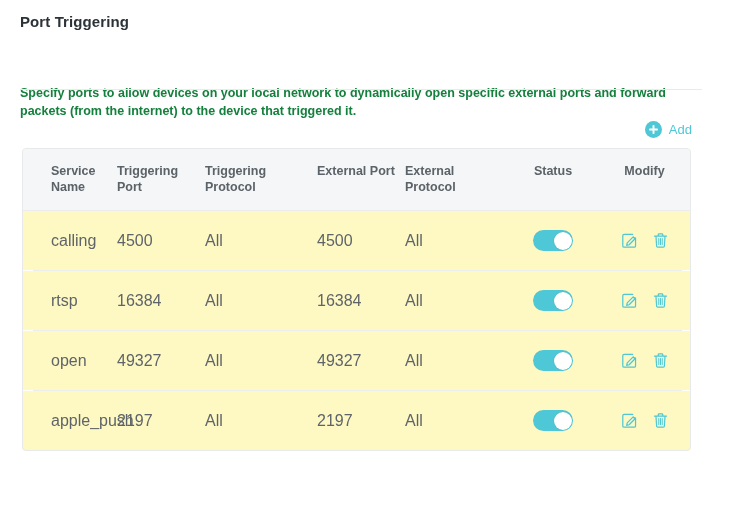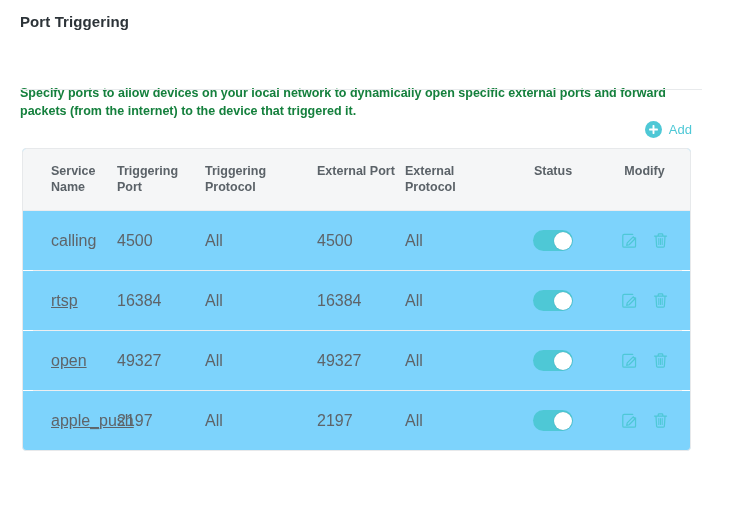--- a/index.html
+++ b/index.html
@@ -80,21 +80,21 @@
   }
 
   
   .table-card {
     position: absolute;
     left: 22px;
     top: 148px;
     width: 669px;
     border: 1px solid #e7e9eb;
     border-radius: 4px;
-    background: #7dd3fc;
+    background: #fef9c3;
     box-sizing: border-box;
     overflow: hidden;
   }
 
   .tbl {
     width: 100%;
     border-collapse: collapse;
     table-layout: fixed;
   }
 
@@ -122,21 +122,21 @@
     vertical-align: middle;
     line-height: 16px;
   }
   .tbl tbody td.td-first { padding-left: 28px; }
   .tbl tbody td.td-center { text-align: center; padding-left: 0; padding-right: 0;}
 
   .tbl tbody tr + tr td {
     border-top: 1px solid #eceef0;
   }
   
-  .tbl tbody tr + tr td:first-child { position: relative; text-decoration: underline; }
+  .tbl tbody tr + tr td:first-child { position: relative; }
   .tbl tbody tr + tr td:first-child::before {
     content: "";
     position: absolute;
     left: 0; top: -1px;
     width: 10px; height: 1px;
     background: #ffffff;
   }
   .tbl tbody tr + tr td:last-child { position: relative; }
   .tbl tbody tr + tr td:last-child::after {
     content: "";

